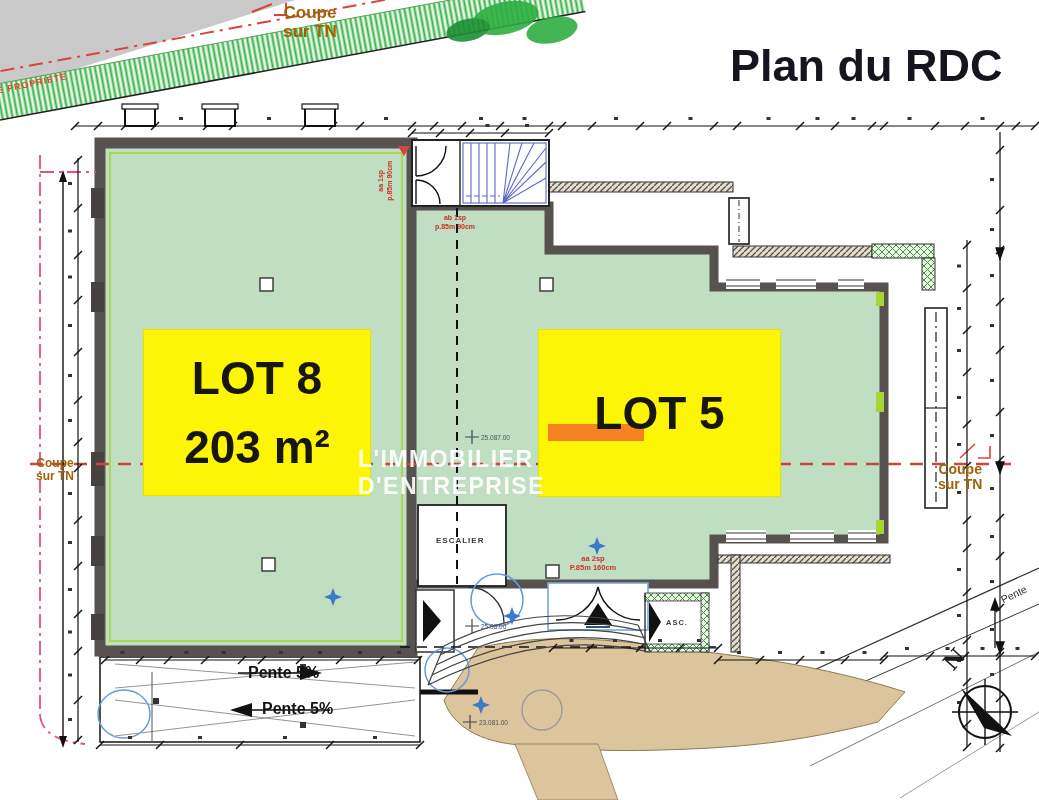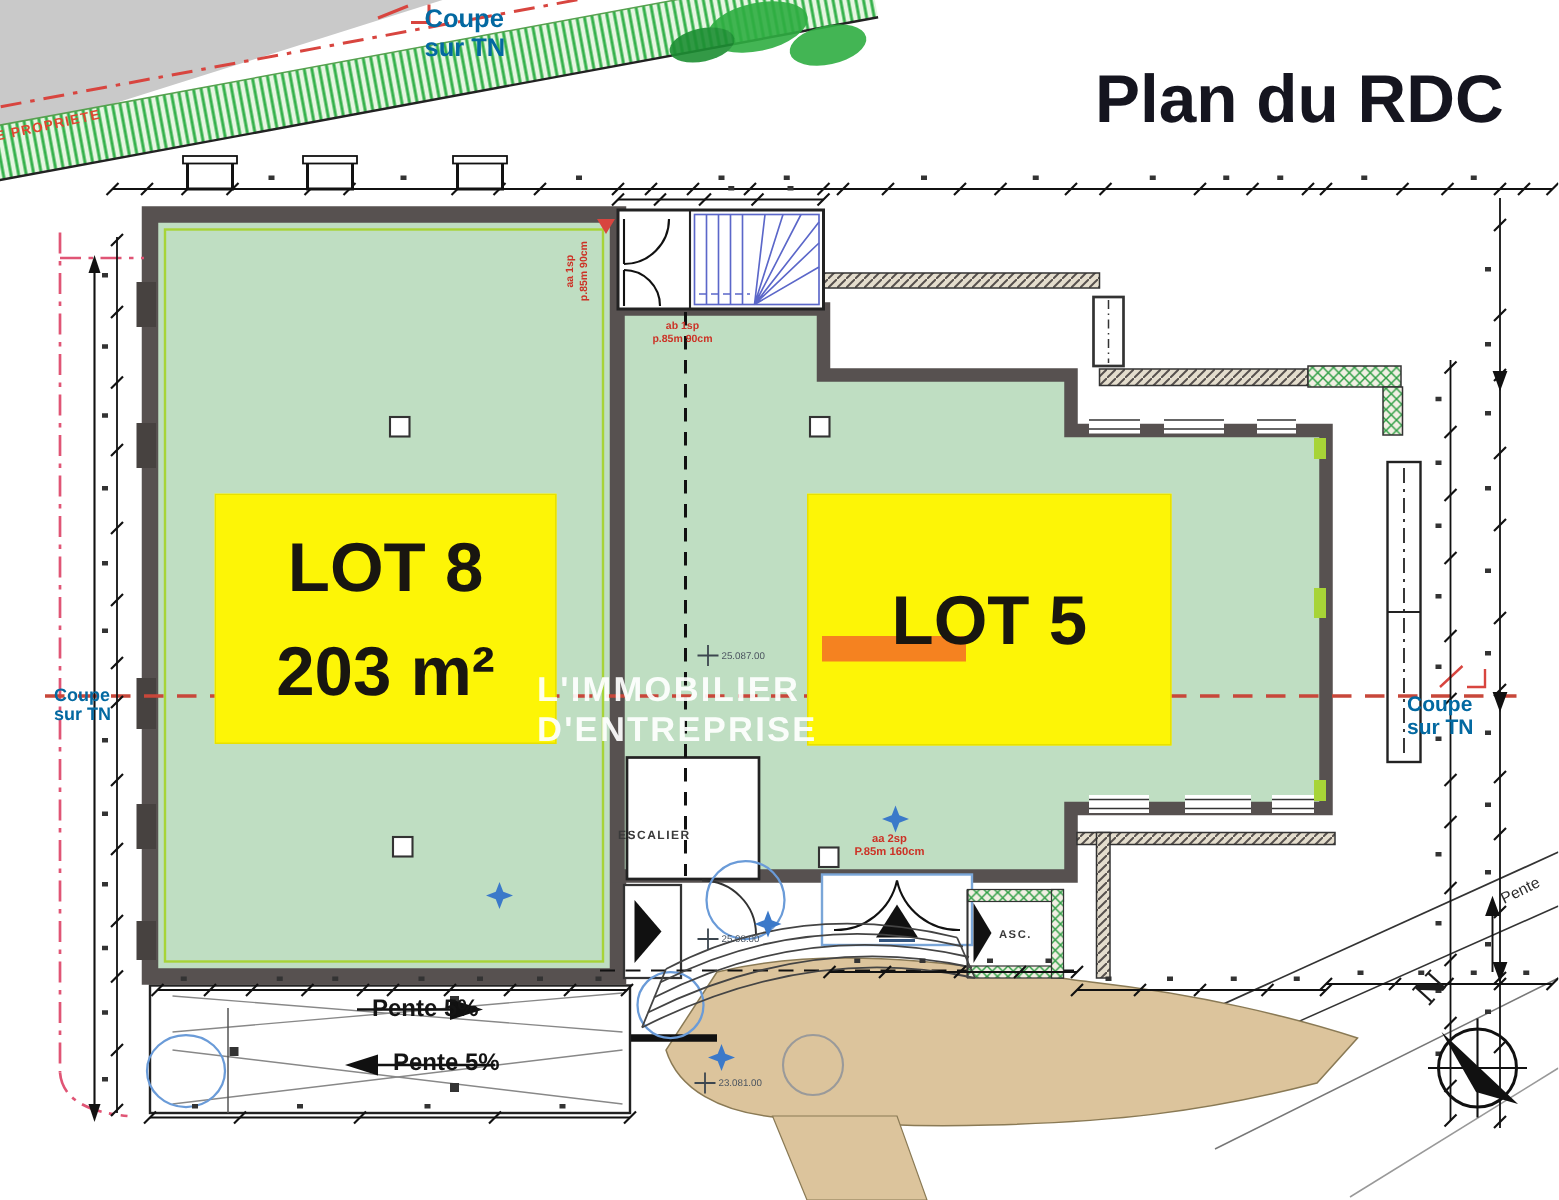--- a/index.html
+++ b/index.html
@@ -1,21 +1,21 @@
 <!DOCTYPE html>
 <html><head>
 <meta charset="utf-8">
 <style>
   html,body{margin:0;padding:0;background:#ffffff;}
   #stage{position:relative;width:1039px;height:800px;background:#fff;overflow:hidden;
          font-family:"Liberation Sans", sans-serif;}
   #linework{position:absolute;left:0;top:0;}
   .abs{position:absolute;}
   .title{font-size:45px;font-weight:700;color:#15151f;letter-spacing:0px;z-index:40;}
-  .coupe{color:#0369a1;font-weight:700;line-height:1.1;z-index:40;}
+  .coupe{color:#a16207;font-weight:700;line-height:1.1;z-index:40;text-align:center;}
   .coupe-top{left:283px;top:4px;font-size:17px;}
   .coupe-left{left:36px;top:457px;font-size:12px;}
   .coupe-right{left:938px;top:462px;font-size:14px;}
   .propriete{left:-4px;top:86px;font-size:9px;color:#e0452f;font-weight:700;
              transform:rotate(-12deg);transform-origin:left top;z-index:40;letter-spacing:1px;}
   .lot-box{background:#fdf506;z-index:10;box-shadow:0 0 0 1px #e8e000 inset;}
   .lot-text{z-index:32;display:flex;flex-direction:column;align-items:center;justify-content:center;
             font-weight:700;color:#191610;font-size:46px;line-height:1.5;}
   .watermark{z-index:30;color:rgba(252,252,246,0.80);font-weight:800;font-size:140px;
              line-height:1;letter-spacing:3px;}
@@ -489,21 +489,21 @@
   <div class="abs wm-tag" style="left:358px;top:446px;width:320px;">L'IMMOBILIER D'ENTREPRISE</div>
 
   <div class="abs lot-text" style="left:143px;top:329px;width:228px;height:167px;">
     <div>LOT 8</div>
     <div>203 m²</div>
   </div>
   <div class="abs lot-text" style="left:538px;top:329px;width:243px;height:168px;">
     <div>LOT 5</div>
   </div>
 
-  <div class="abs room-label" style="left:412px;top:536px;margin-top:16px;">ESCALIER</div>
+  <div class="abs room-label" style="left:436px;top:536px;">ESCALIER</div>
   <div class="abs room-label" style="left:666px;top:618px;font-size:7.5px;">ASC.</div>
 
   <div class="abs red-note" style="left:341px;top:172px;transform:rotate(-90deg);width:90px;">
     <div>aa 1sp</div>
       <div>p.85m 90cm</div>
   </div>
   <div class="abs red-note" style="left:420px;top:214px;width:70px;">
     <div>ab 1sp</div>
       <div>p.85m 90cm</div>
   </div>

